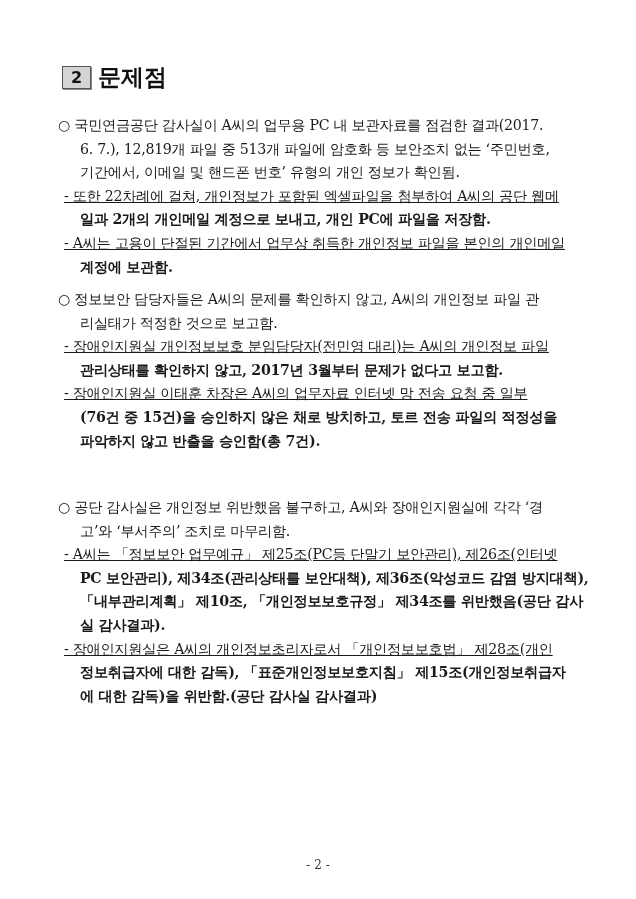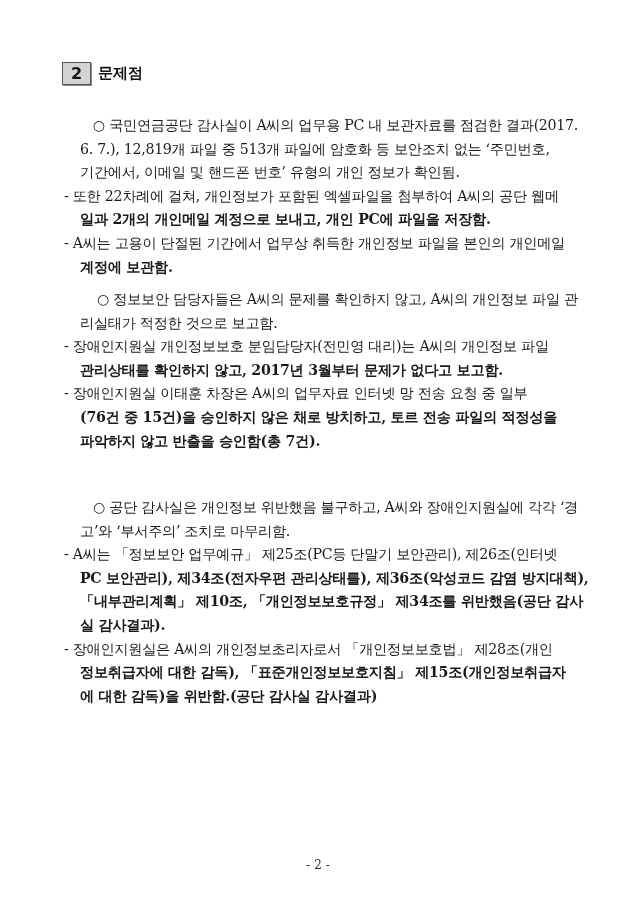--- a/index.html
+++ b/index.html
@@ -5,27 +5,27 @@
   html, body { margin: 0; padding: 0; background: #ffffff; }
   body { width: 636px; height: 899px; position: relative; overflow: hidden;
          font-family: "DejaVu Serif", "Liberation Serif", serif; color: #1a1a1a; }
   .page { position: absolute; left: 0; top: 0; width: 636px; height: 899px; }
   .heading { position: absolute; left: 62px; top: 62px; display: flex; align-items: center; }
   .heading-num { display: inline-block; width: 27px; height: 21px; line-height: 21px;
                  text-align: center; background: #d4d4d4; border: 1px solid #555;
                  font-family: "DejaVu Sans", "Liberation Sans", sans-serif;
                  font-weight: bold; font-size: 16px; color: #111; box-shadow: 1px 1px 0 #888; }
   .heading-title { margin-left: 7px; font-family: Liberation Sans, sans-serif;
-                   font-weight: bold; font-size: 15px; color: #111; }
+                   font-weight: bold; font-size: 23px; color: #111; }
   .section { position: absolute; left: 58px; width: 520px; }
   .line { height: 23.6px; line-height: 23.6px; font-size: 14.2px; white-space: nowrap;
           letter-spacing: -0.3px; }
-  .ind-main { padding-left: 0; text-align: right; }
+  .ind-main { padding-left: 0; }
   .ind-cont { padding-left: 22px; }
-  .ind-sub { padding-left: 6px; }
+  .ind-sub { padding-left: 6px; text-decoration: underline; }
   .ind-subcont { padding-left: 22px; font-weight: bold; }
   .footer { position: absolute; left: 0; width: 636px; top: 858px; text-align: center;
             font-size: 12px; color: #333; }
 </style>
 </head>
 <body>
 
 <div class="page">
   <div class="heading">
     <span class="heading-num">2</span>
@@ -49,21 +49,21 @@
     <div class="line ind-subcont">관리상태를 확인하지 않고, 2017년 3월부터 문제가 없다고 보고함.</div>
     <div class="line ind-sub">- 장애인지원실 이태훈 차장은 A씨의 업무자료 인터넷 망 전송 요청 중 일부</div>
     <div class="line ind-subcont">(76건 중 15건)을 승인하지 않은 채로 방치하고, 토르 전송 파일의 적정성을</div>
     <div class="line ind-subcont">파악하지 않고 반출을 승인함(총 7건).</div>
   </div>
 
   <div class="section" style="top:496px;">
     <div class="line ind-main">○ 공단 감사실은 개인정보 위반했음 불구하고, A씨와 장애인지원실에 각각 ‘경</div>
     <div class="line ind-cont">고’와 ‘부서주의’ 조치로 마무리함.</div>
     <div class="line ind-sub">- A씨는 「정보보안 업무예규」 제25조(PC등 단말기 보안관리), 제26조(인터넷</div>
-    <div class="line ind-subcont">PC 보안관리), 제34조(전자우편 관리상태를), 제36조(악성코드 감염 방지대책),</div>
+    <div class="line ind-subcont">PC 보안관리), 제34조(관리상태를 보안대책), 제36조(악성코드 감염 방지대책),</div>
     <div class="line ind-subcont">「내부관리계획」 제10조, 「개인정보보호규정」 제34조를 위반했음(공단 감사</div>
     <div class="line ind-subcont">실 감사결과).</div>
     <div class="line ind-sub">- 장애인지원실은 A씨의 개인정보초리자로서 「개인정보보호법」 제28조(개인</div>
     <div class="line ind-subcont">정보취급자에 대한 감독), 「표준개인정보보호지침」 제15조(개인정보취급자</div>
     <div class="line ind-subcont">에 대한 감독)을 위반함.(공단 감사실 감사결과)</div>
   </div>
 
   <div class="footer">- 2 -</div>
 </div>
 

